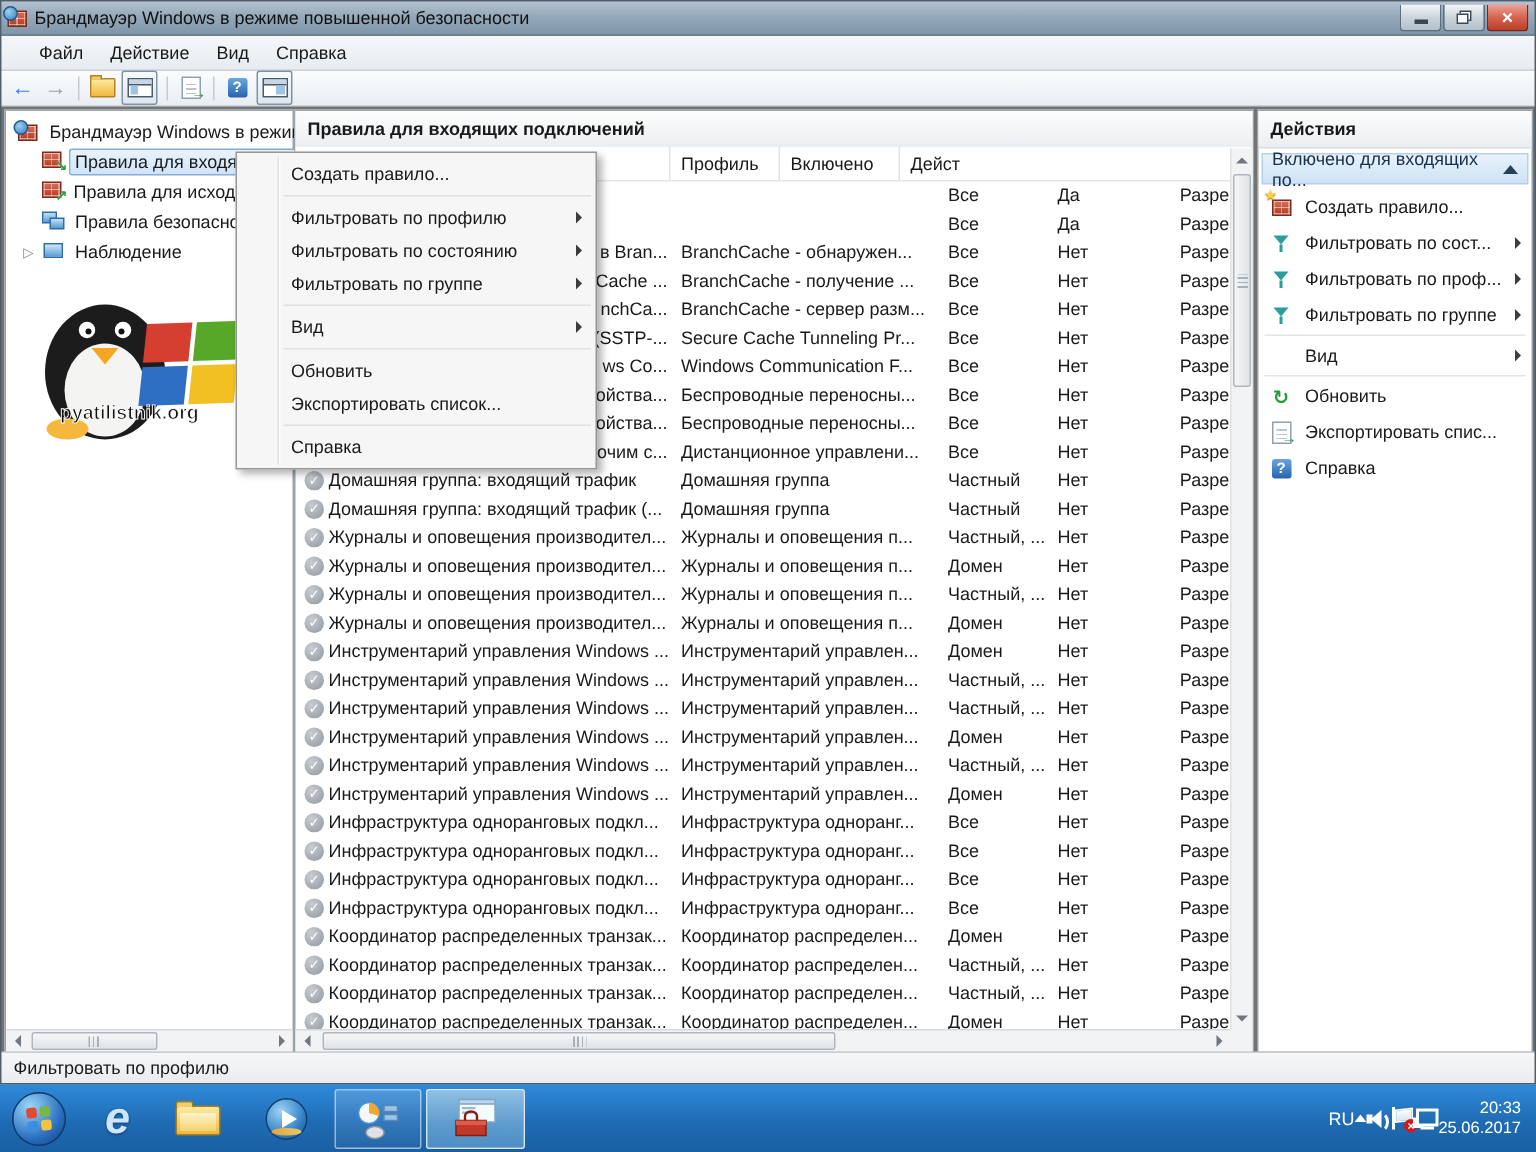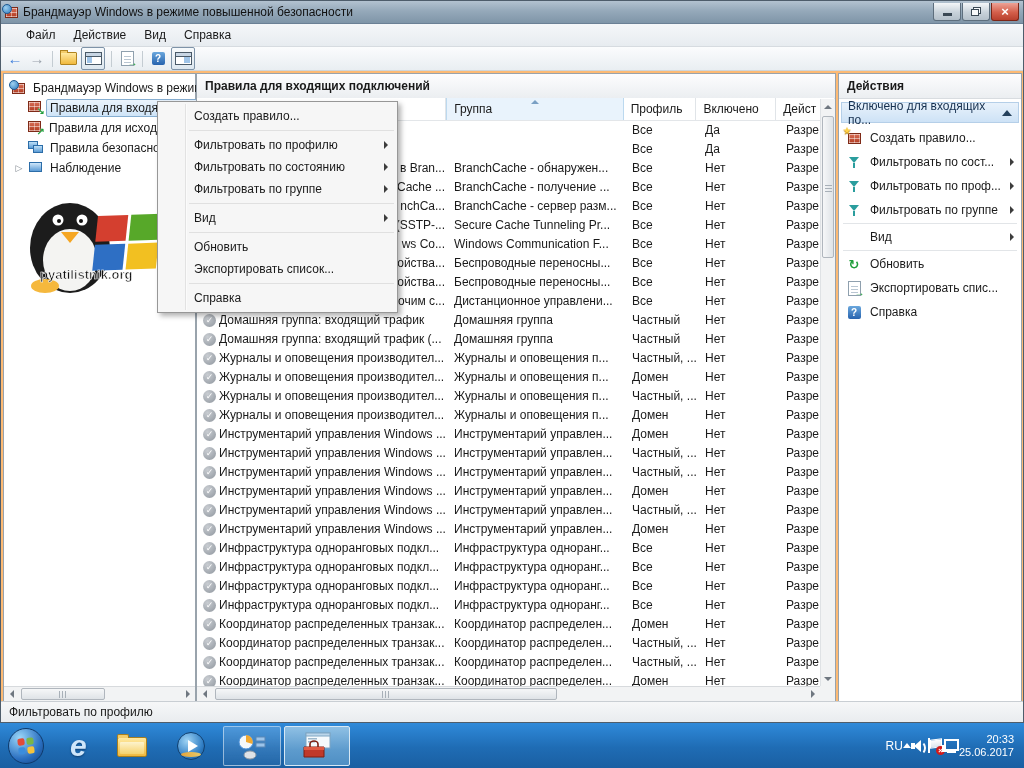--- a/index.html
+++ b/index.html
@@ -1,21 +1,21 @@
 <!DOCTYPE html>
 <html><head>
 <meta charset="utf-8">
 <style>
   html,body{margin:0;padding:0;}
   body{width:1024px;height:768px;position:relative;overflow:hidden;
        font-family:"Liberation Sans","DejaVu Sans",sans-serif;font-size:12px;color:#1a1a1a;
        background:#e8eaed;}
   
   #window{position:absolute;left:0;top:0;width:1024px;height:723px;box-sizing:border-box;
-          border:1px solid #4e5d6b;background:#fdba74;}
+          border:1px solid #4e5d6b;background:#737373;}
   #titlebar{height:22px;display:flex;align-items:center;padding:0 4px;
             background:linear-gradient(#b3c2d0,#95a9ba 45%,#7f95a8);border-bottom:1px solid #6b8095;}
   #title-text{margin-left:5px;color:#111;}
   .cap-group{margin-left:auto;display:flex;}
   .cap-btn{width:28px;height:18px;margin-left:1px;border:1px solid #5d6e7d;border-top:none;
            border-radius:0 0 3px 3px;background:linear-gradient(#f4f6f8,#c8d2da 55%,#b4c0ca);
            display:flex;align-items:center;justify-content:center;box-sizing:border-box;}
   .cap-btn.close{background:linear-gradient(#eda296,#d45f4b 55%,#b8402e);border-color:#7c2617;
                  color:#fff;font-weight:bold;font-size:13px;line-height:13px;}
   .g-min{width:9px;height:3px;background:#3a4854;margin-top:6px;}
@@ -103,21 +103,21 @@
   .hcell .sort{position:absolute;left:50%;top:2px;margin-left:-4px;}
   #rows{position:absolute;top:46px;left:0;right:15px;bottom:15px;overflow:hidden;}
   .lrow{height:19px;display:flex;align-items:center;}
   .cc{box-sizing:border-box;white-space:nowrap;overflow:hidden;flex-shrink:0;}
   .c-icon{width:22px;padding-left:6px;}
   .c-name{width:228px;padding-right:2px;}
   .lrow.covered .c-name{text-align:right;}
   .c-group{width:178px;padding-left:7px;}
   .c-prof{width:73px;padding-left:7px;}
   .c-en{width:80px;padding-left:7px;}
-  .c-act{flex:1 1 auto;padding-left:8px;}
+  .c-act{flex:1 1 auto;padding-left:8px;text-align:center;}
   
   .hscroll{position:absolute;left:0;right:0;bottom:0;height:15px;background:#f2f3f4;border-top:1px solid #d7dadd;
       box-sizing:border-box;}
   .sb-btn{position:absolute;top:0;bottom:0;width:15px;display:flex;align-items:center;justify-content:center;}
   .sb-btn.left{left:0;} .sb-btn.right{right:0;}
   .sb-thumb{position:absolute;top:1px;bottom:1px;border:1px solid #b0b6bd;border-radius:2px;
       background:linear-gradient(#f6f7f8,#dfe3e7);display:flex;align-items:center;justify-content:center;}
   .grip-h{width:9px;height:7px;background:repeating-linear-gradient(90deg,#a8b0b8 0 1px,transparent 1px 3px);}
   .grip-v{width:7px;height:9px;background:repeating-linear-gradient(0deg,#a8b0b8 0 1px,transparent 1px 3px);}
   #vscroll{position:absolute;right:0;top:25px;bottom:15px;width:15px;background:#f2f3f4;border-left:1px solid #dfe2e5;box-sizing:border-box;}
@@ -305,21 +305,20 @@
       <span class="sb-btn right">
           <span class="tri tri-sb-r"></span>
         </span>
     </div>
   </div>
 
   <div id="list-panel" class="panel">
     <div class="panel-title">Правила для входящих подключений</div>
     <div id="list-header">
         <div class="hcell" style="width: 250px;"><span></span></div>
-        <div class="hcell sorted" style="width: 178px;"><span>Группа</span><span class="sort tri tri-up-col"></span></div>
         <div class="hcell" style="width: 73px;"><span>Профиль</span></div>
         <div class="hcell" style="width: 80px;"><span>Включено</span></div>
         <div class="hcell" style="width: 59px; flex: 1 1 auto;"><span>Дейст</span></div>
       </div>
     <div id="rows">
         <div class="lrow covered">
           <span class="cc c-icon"></span>
           <span class="cc c-name"></span>
           <span class="cc c-group"></span>
           <span class="cc c-prof">Все</span>

